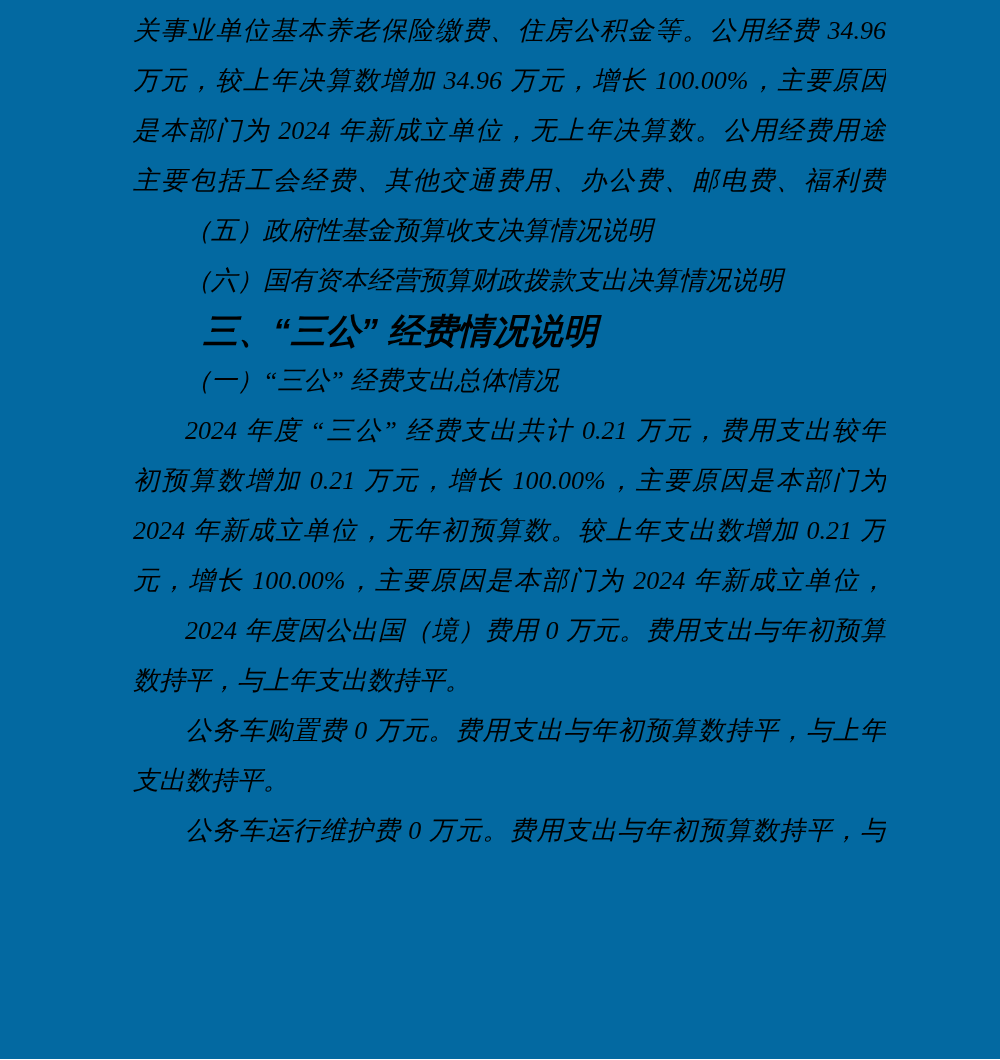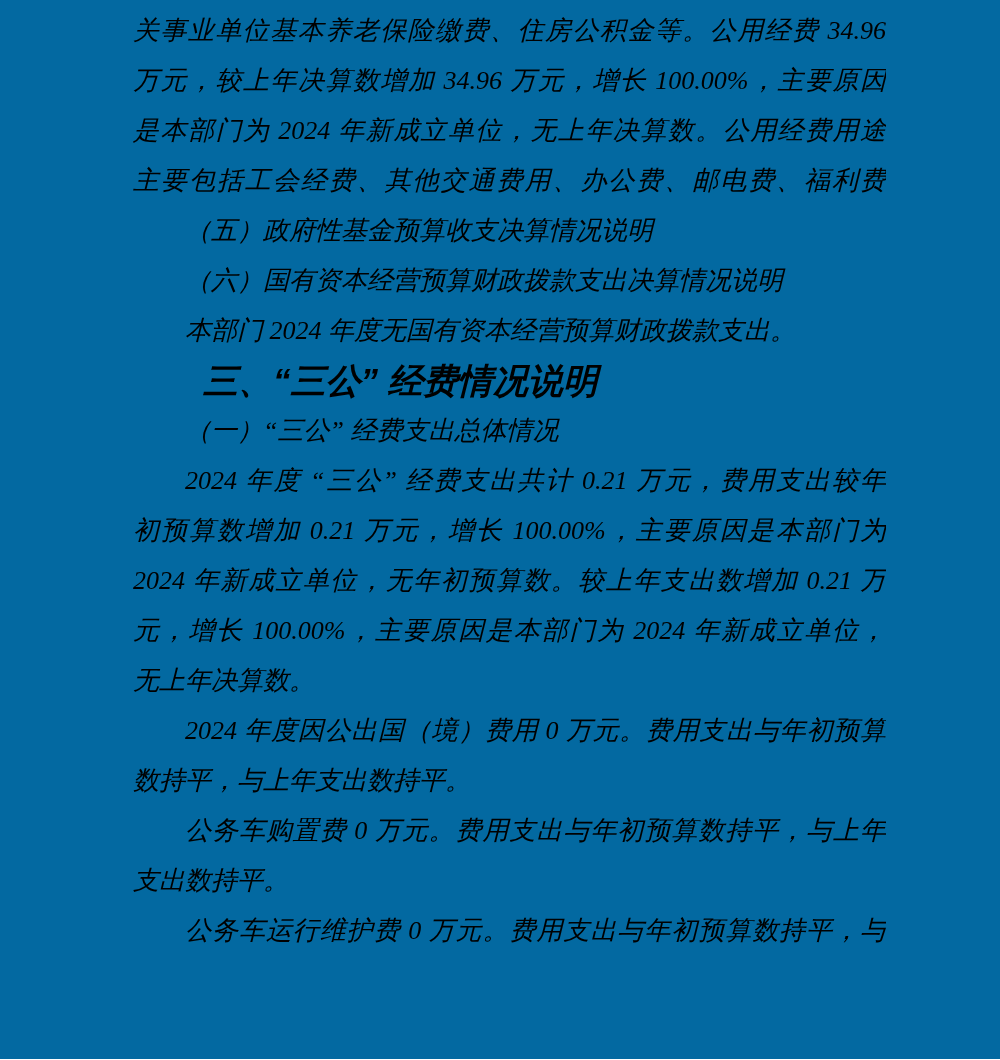--- a/index.html
+++ b/index.html
@@ -55,27 +55,25 @@
 <body>
 
 <div class="page">
   <div class="text-col">
     <div class="line j">关事业单位基本养老保险缴费、住房公积金等。公用经费 34.96</div>
     <div class="line j">万元，较上年决算数增加 34.96 万元，增长 100.00%，主要原因</div>
     <div class="line j">是本部门为 2024 年新成立单位，无上年决算数。公用经费用途</div>
     <div class="line j">主要包括工会经费、其他交通费用、办公费、邮电费、福利费等。</div>
     <div class="line e ind">（五）政府性基金预算收支决算情况说明</div>
     <div class="line e ind">（六）国有资本经营预算财政拨款支出决算情况说明</div>
-    <div class="line e ind">本部门 2024 年度无国有资本经营预算财政拨款支出。</div>
     <div class="line e ind hd">三、“三公” 经费情况说明</div>
     <div class="line e ind">（一）“三公” 经费支出总体情况</div>
     <div class="line j ind">2024 年度 “三公” 经费支出共计 0.21 万元，费用支出较年</div>
     <div class="line j">初预算数增加 0.21 万元，增长 100.00%，主要原因是本部门为</div>
     <div class="line j">2024 年新成立单位，无年初预算数。较上年支出数增加 0.21 万</div>
     <div class="line j">元，增长 100.00%，主要原因是本部门为 2024 年新成立单位，</div>
-    <div class="line e">无上年决算数。</div>
     <div class="line j ind">2024 年度因公出国（境）费用 0 万元。费用支出与年初预算</div>
     <div class="line e">数持平，与上年支出数持平。</div>
     <div class="line j ind">公务车购置费 0 万元。费用支出与年初预算数持平，与上年</div>
     <div class="line e">支出数持平。</div>
     <div class="line j ind">公务车运行维护费 0 万元。费用支出与年初预算数持平，与</div>
   </div>
 </div>
 
 </body></html>

